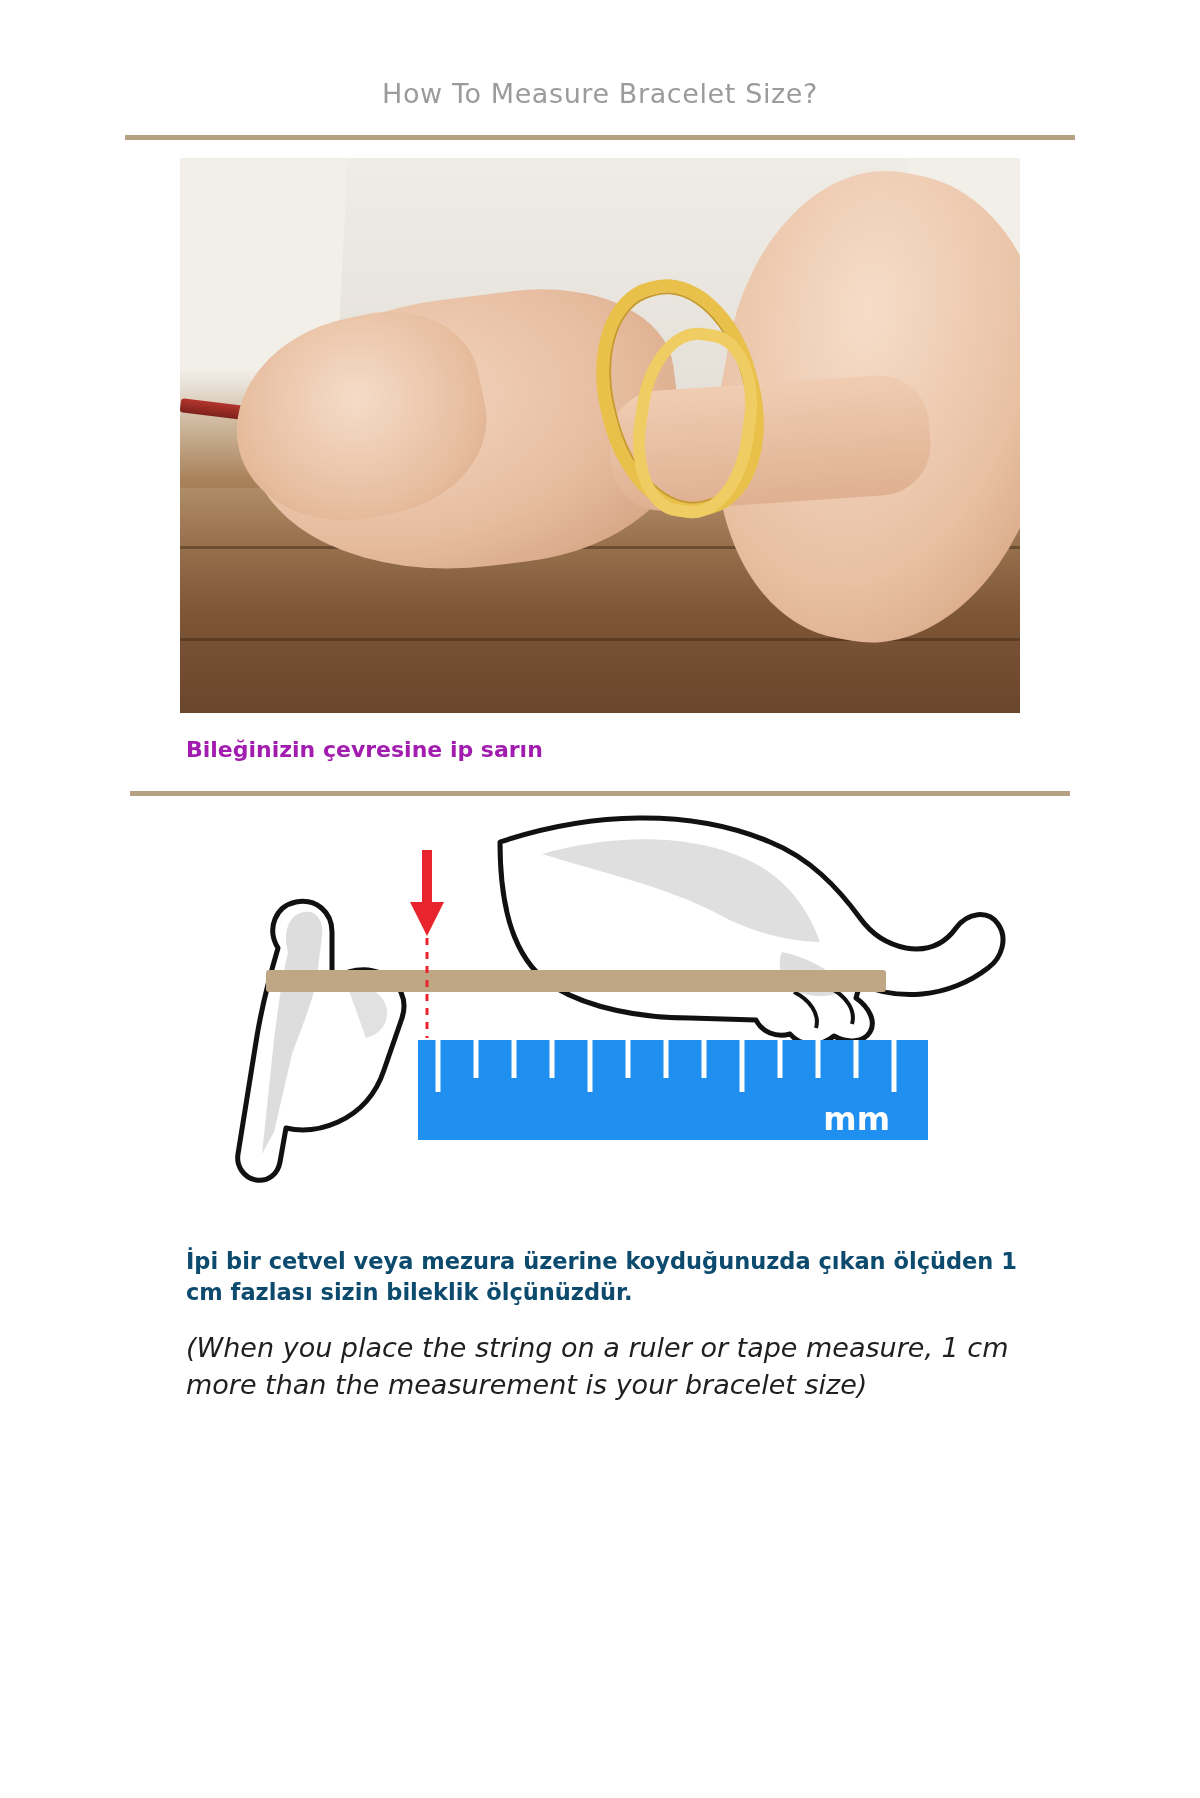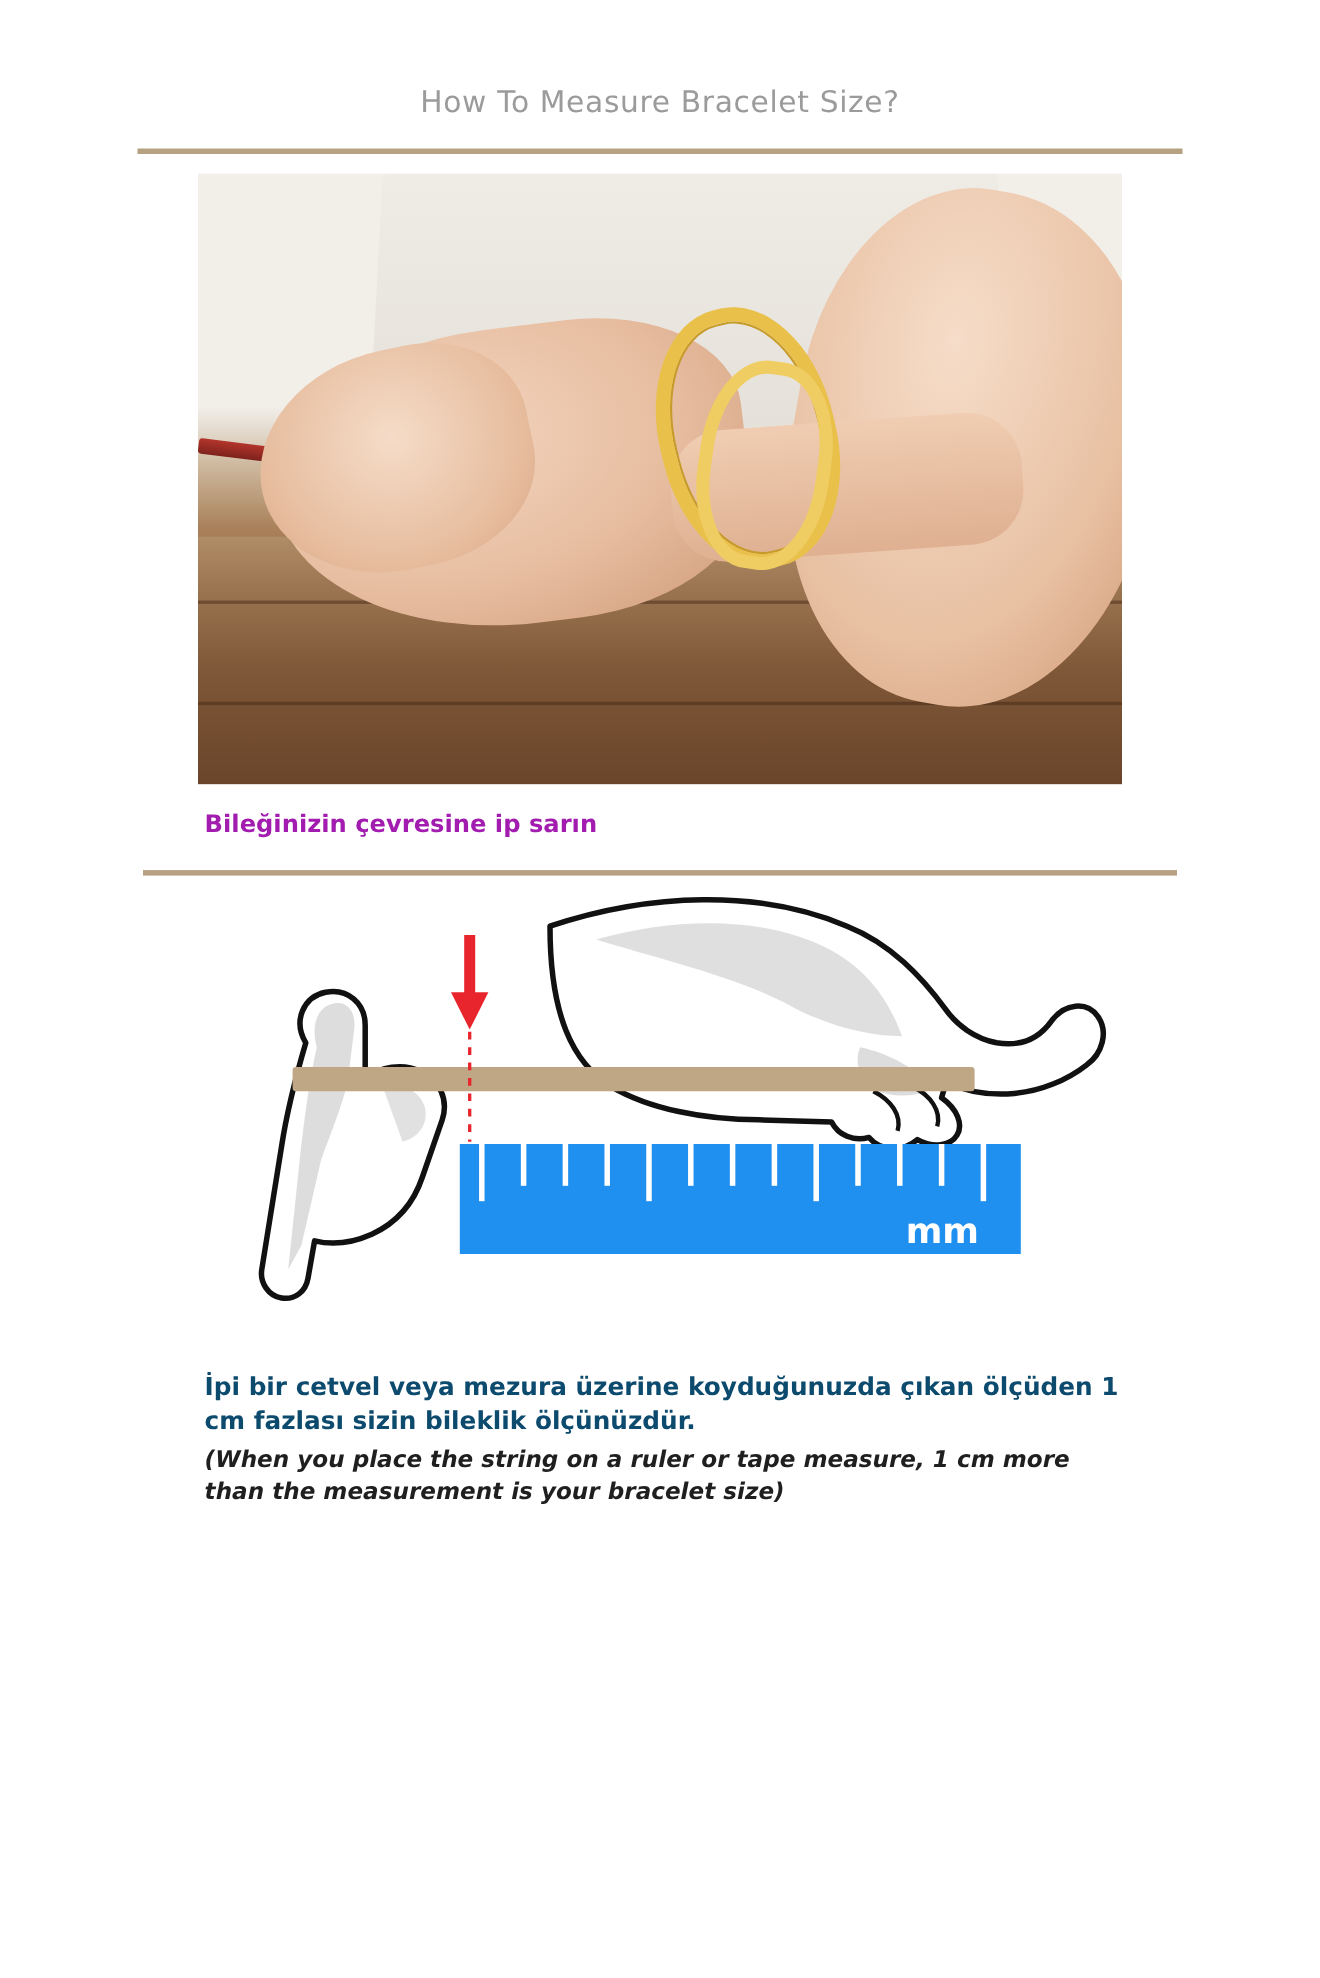--- a/index.html
+++ b/index.html
@@ -214,26 +214,25 @@
     margin: 14px auto 0 auto;
     padding-left: 6px;
   }
   .cap2-tr {
     font-size: 22.5px;
     font-weight: bold;
     color: #0c4a6e;
     line-height: 1.4;
   }
   .cap2-en {
-    font-size: 21px;
+    font-size: 27px;
     font-style: italic;
     color: #1f1f1f;
     line-height: 1.4;
-    margin-top: 4px;
-    font-weight: bold;
+    margin-top: 20px;
   }
 </style>
 </head>
 <body>
 
 <div class="page">
 
   <div class="header">
     <div class="subtitle">How To Measure Bracelet Size?</div>
   </div>

